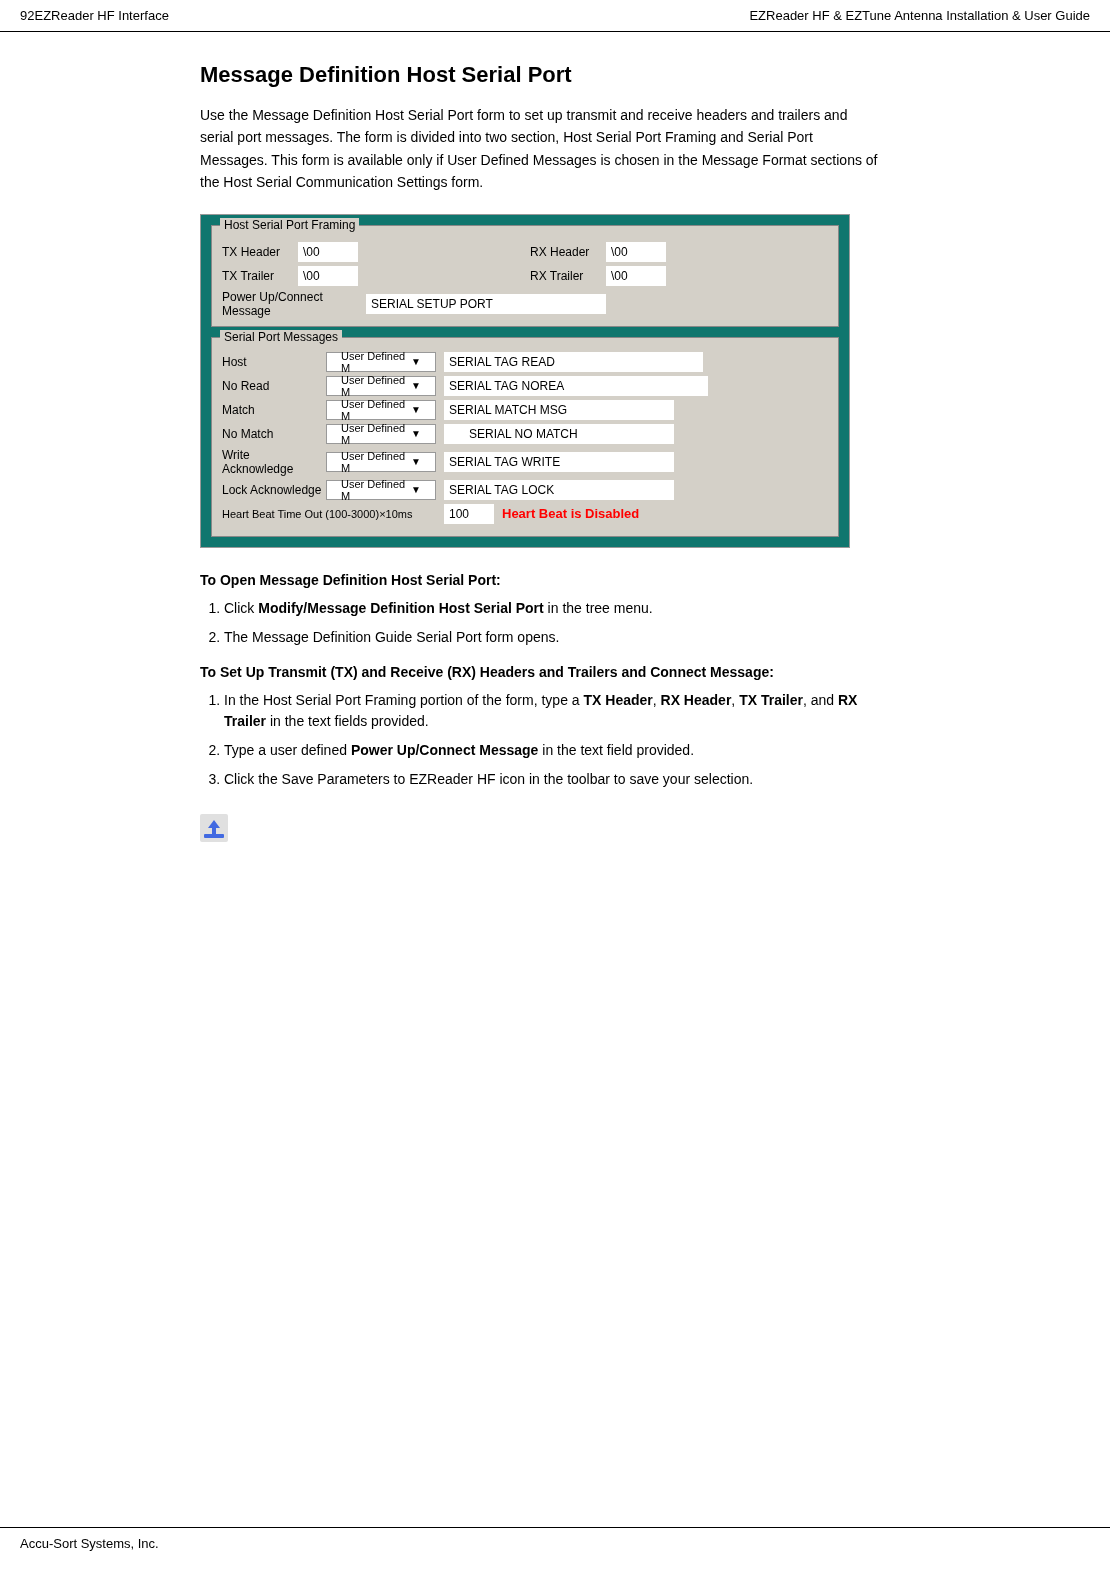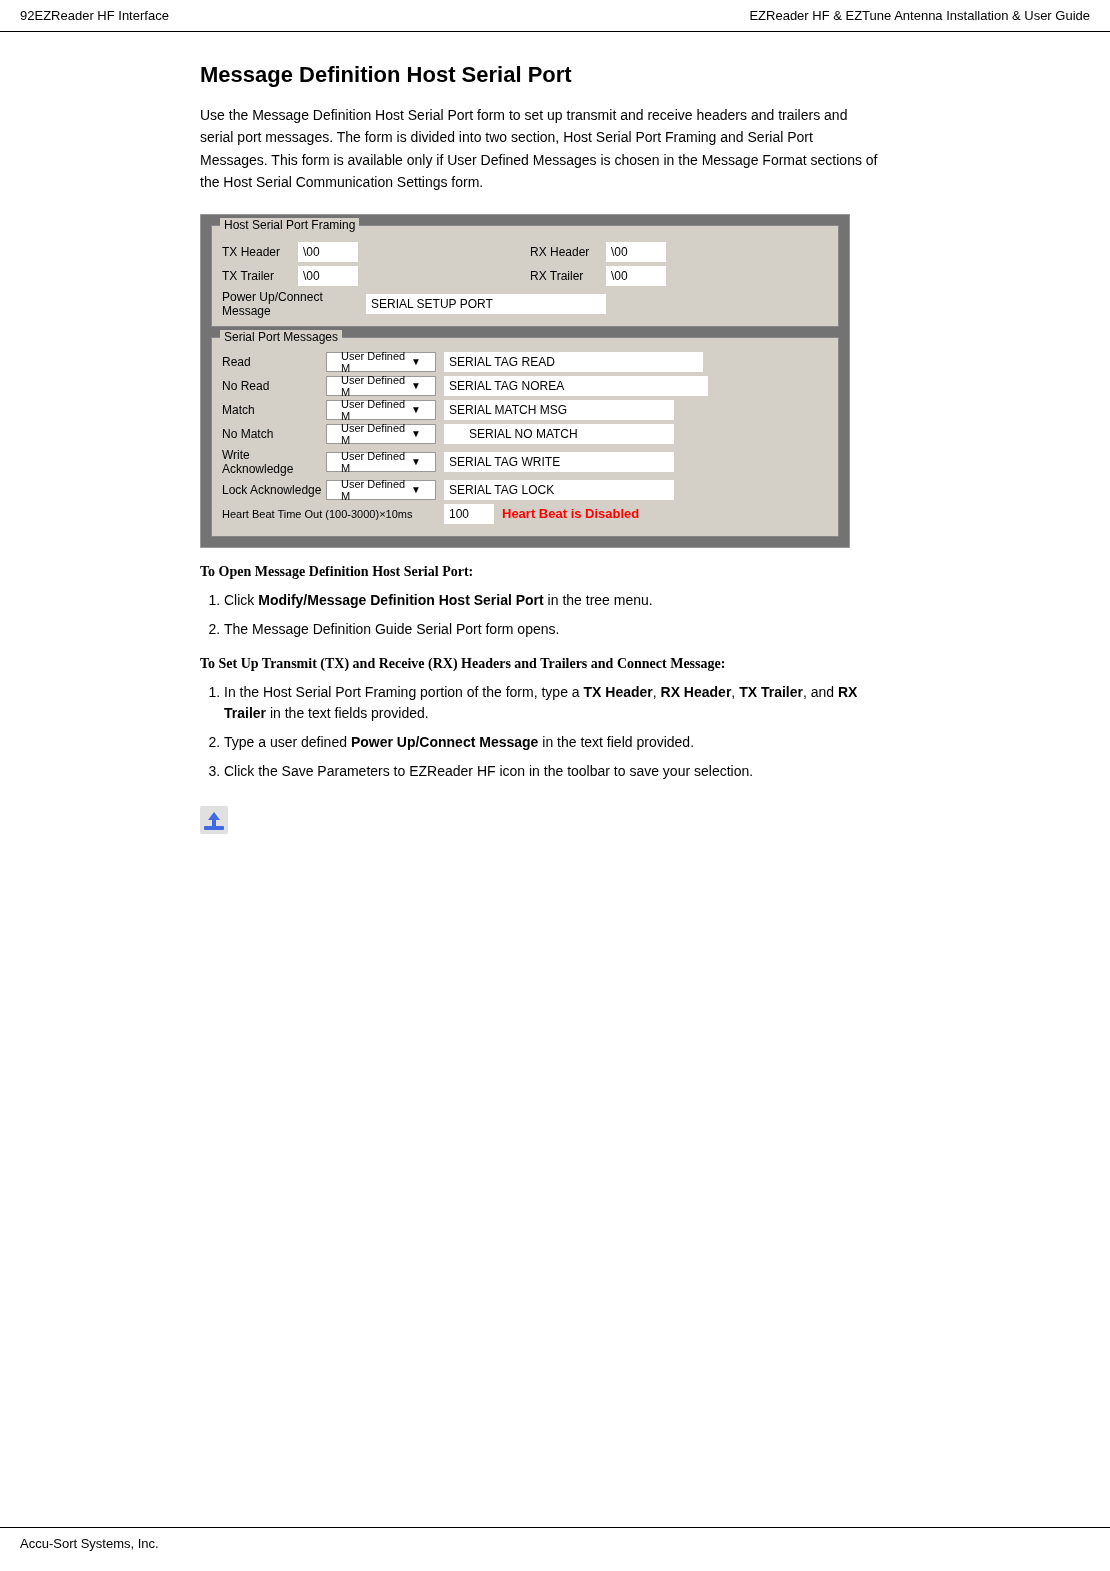--- a/index.html
+++ b/index.html
@@ -48,23 +48,23 @@
     .intro-text {
       font-size: 14px;
       line-height: 1.6;
       margin-bottom: 20px;
       max-width: 680px;
     }
 
     
     .form-screenshot {
       border: 1px solid #999;
-      background: #737373;
+      background: #0f766e;
       padding: 0;
-      margin-bottom: 16px;
+      margin-bottom: 24px;
       width: 650px;
       font-size: 12px;
     }
 
     .form-section {
       border: 1px solid #888;
       margin: 10px;
       padding: 8px 10px;
       position: relative;
       background: #d4d0c8;
@@ -170,21 +170,20 @@
 
     
     .instructions {
       max-width: 700px;
     }
 
     .instruction-heading {
       font-weight: bold;
       margin-bottom: 10px;
       font-size: 14px;
-      font-family: Liberation Serif, serif;
     }
 
     .instruction-list {
       margin-left: 24px;
       margin-bottom: 16px;
     }
 
     .instruction-list li {
       margin-bottom: 8px;
       line-height: 1.5;
@@ -252,21 +251,21 @@
         </div>
       </div>
     </div>
 
     <div class="form-section">
       <span class="form-section-title">Serial Port Messages</span>
 
       <div style="margin-top: 6px;">
 
         <div class="msg-section-row">
-          <span class="msg-label">Read</span>
+          <span class="msg-label">Host</span>
           <div class="select-box">
             <span style="font-size:11px;">User Defined M</span>
             <span class="select-arrow">▼</span>
           </div>
           <input class="form-input" style="width: 259px; margin-left: 4px;" type="text" value="SERIAL TAG READ">
         </div>
 
         <div class="msg-section-row">
           <span class="msg-label">No Read</span>
           <div class="select-box">

